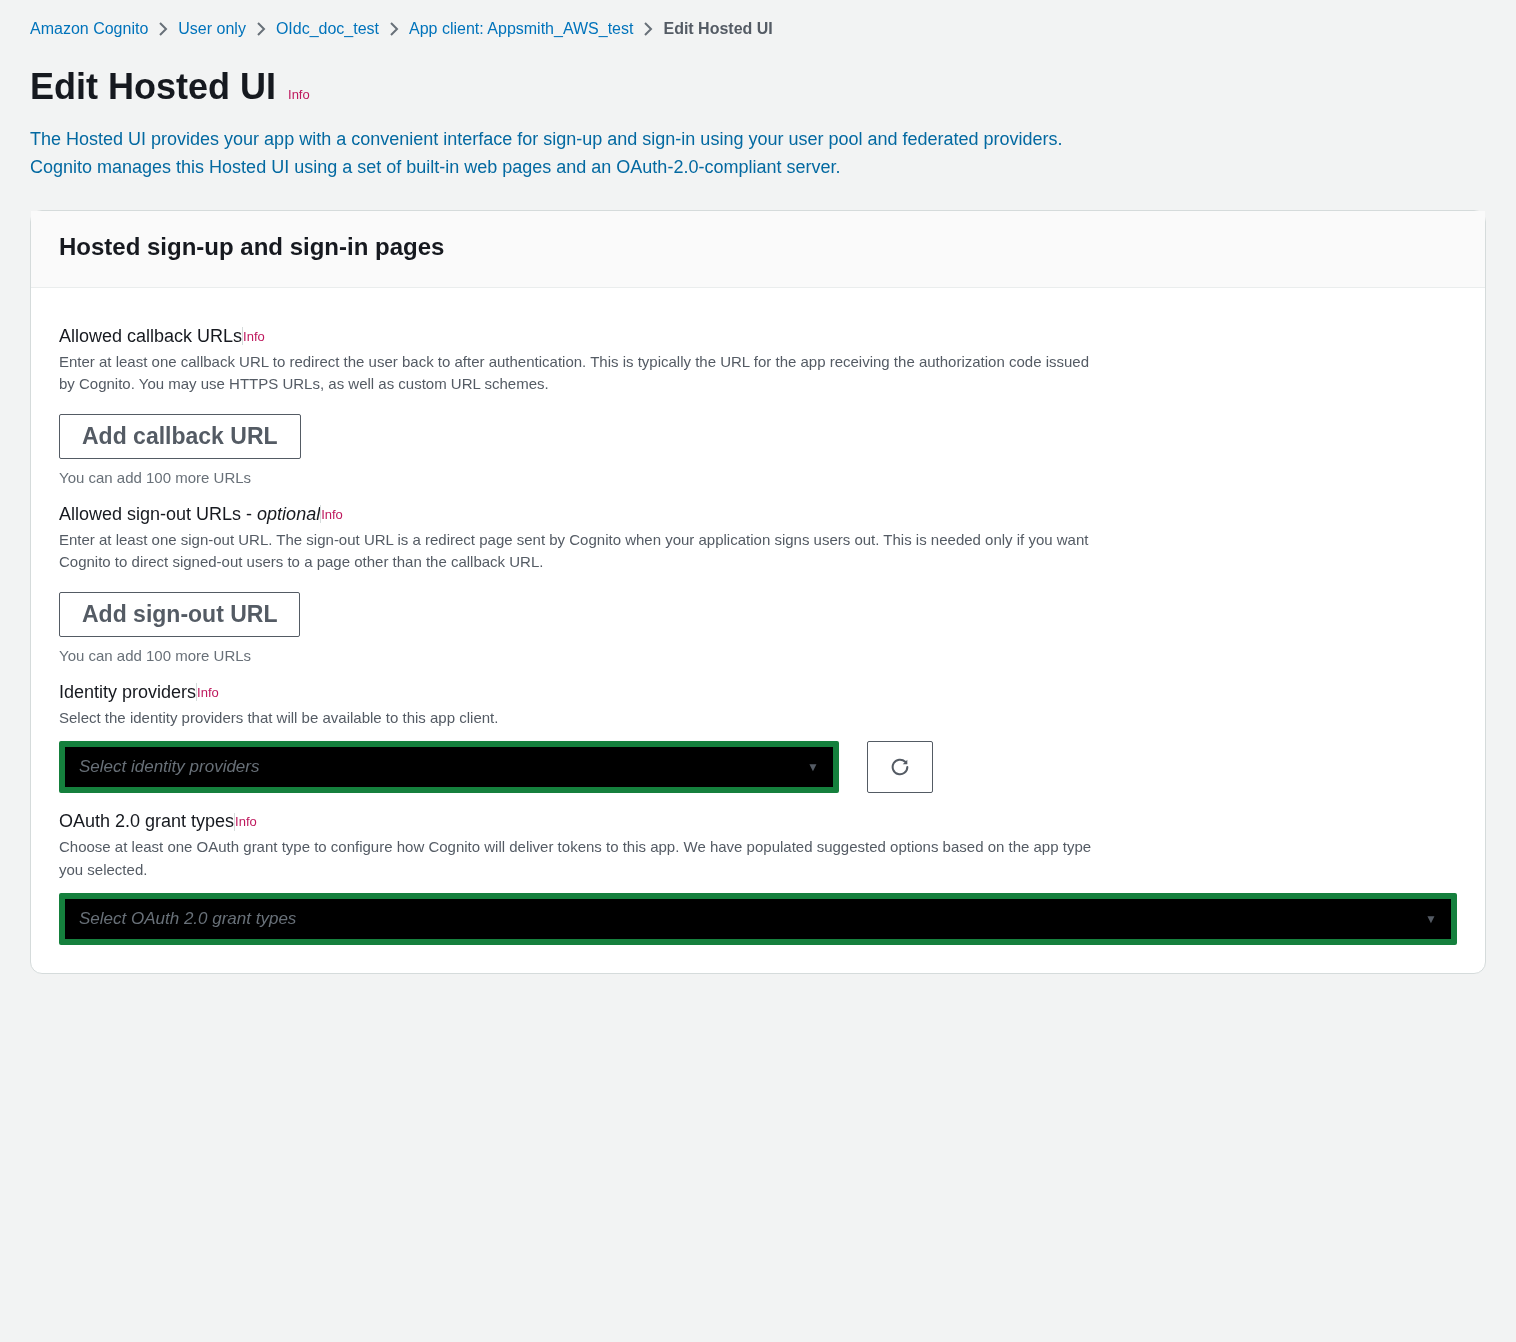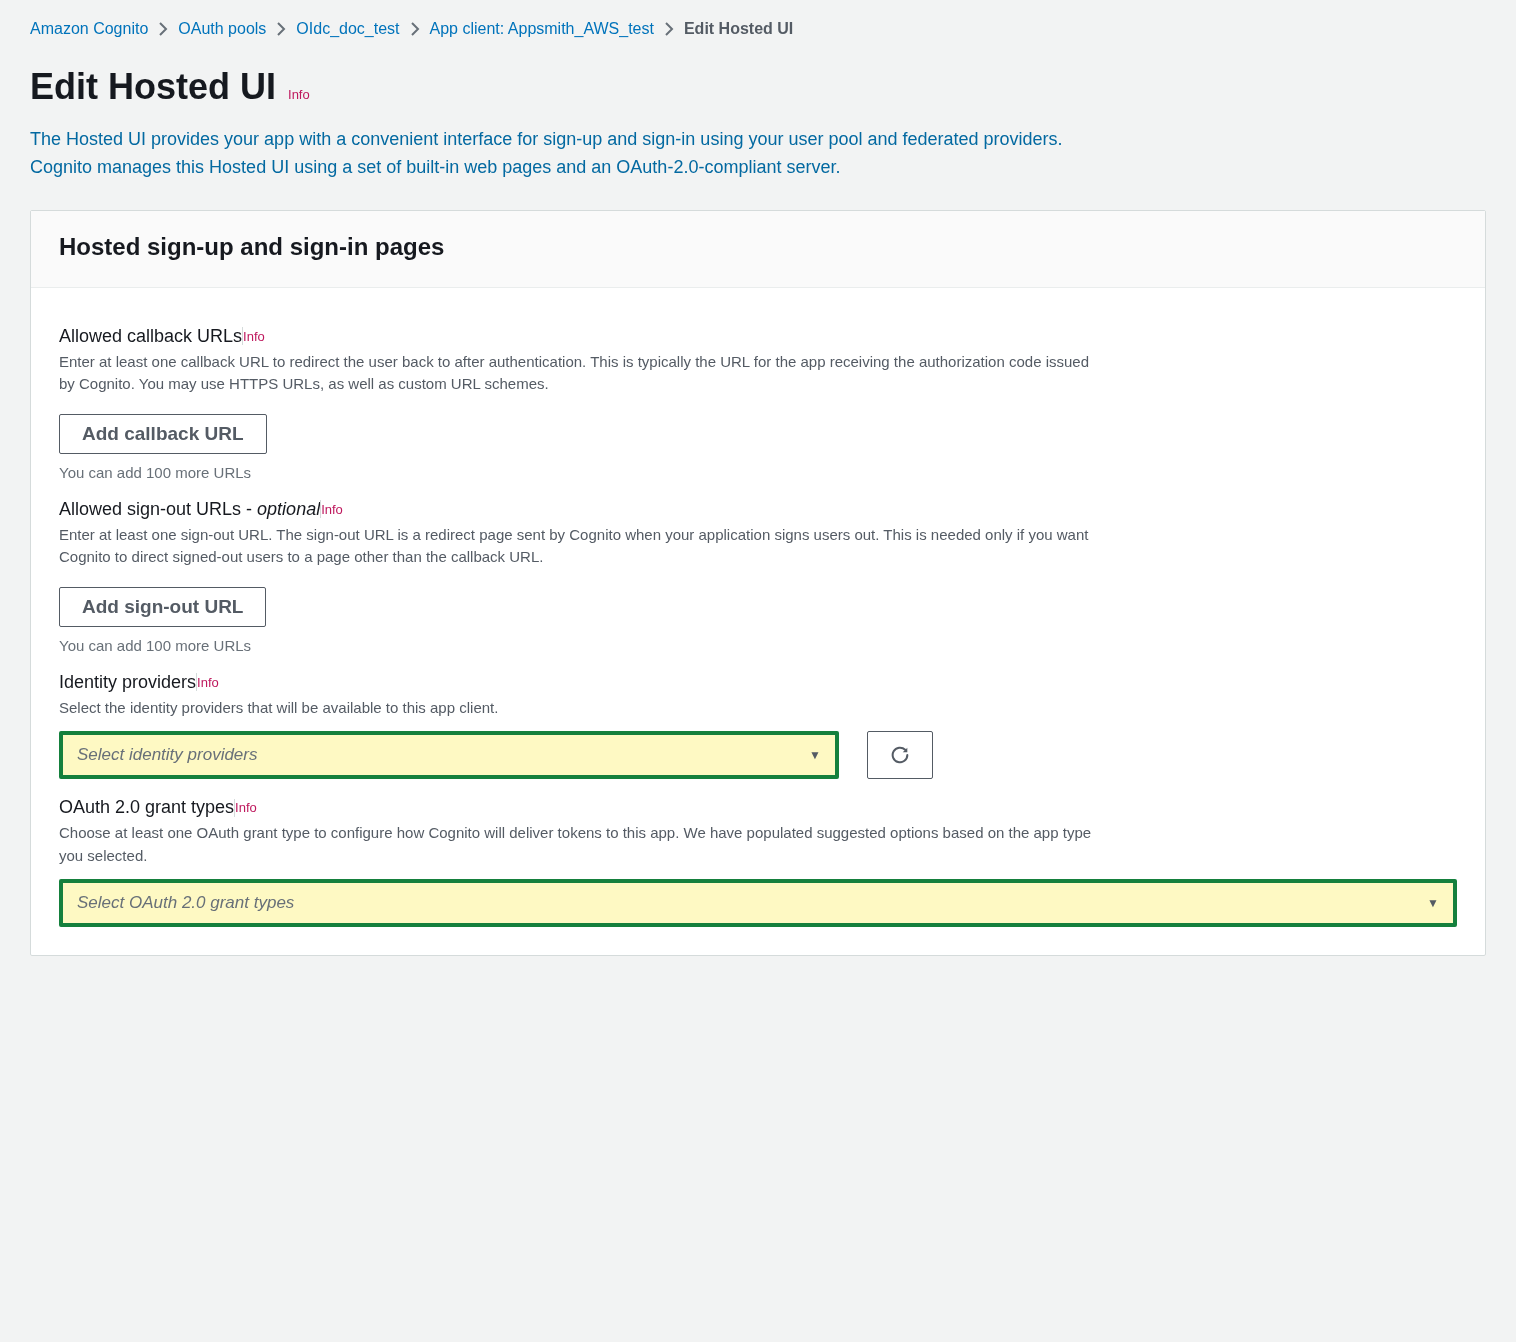--- a/index.html
+++ b/index.html
@@ -52,21 +52,21 @@
   .page-desc {
     font-size: 18px;
     color: #0369a1;
     line-height: 1.55;
     margin-bottom: 28px;
     max-width: 1080px;
   }
   .panel {
     background: #fff;
     border: 1px solid #d5dbdb;
-    border-radius: 2px;
+    border-radius: 12px;
   }
   .panel-header {
     padding: 22px 28px 20px 28px;
     border-bottom: 1px solid #eaeded;
     background: #fafafa;
   }
   .panel-header h2 {
     font-size: 24px;
     font-weight: 700;
     margin: 0 0 6px 0;
@@ -106,41 +106,41 @@
     font-size: 15px;
     line-height: 1.5;
     max-width: 1040px;
     margin-bottom: 18px;
   }
   .btn-outline {
     background: #fff;
     border: 1px solid #545b64;
     border-radius: 2px;
     padding: 8px 22px;
-    font-size: 19px;
+    font-size: 23px;
     font-weight: 700;
     color: #545b64;
     cursor: pointer;
   }
   .hint {
     color: #687078;
     font-size: 15px;
     margin-top: 10px;
   }
   .select-row {
     display: flex;
     gap: 28px;
     align-items: stretch;
   }
   .faux-select {
     flex: 0 0 auto;
     width: 780px;
     max-width: 100%;
-    border: 4px solid #15803d;
-    background: #fef9c3;
+    border: 6px solid #15803d;
+    background: #000000;
     border-radius: 2px;
     padding: 10px 14px;
     display: flex;
     align-items: center;
     justify-content: space-between;
     cursor: pointer;
     font-size: 17px;
   }
   .faux-select.full { width: 100%; }
   .faux-select .placeholder {
@@ -168,21 +168,21 @@
 
 <div class="page">
 
   <nav class="breadcrumb">
     <a>Amazon Cognito</a>
     <span class="chev">
       <svg width="10" height="14" viewBox="0 0 10 14">
           <path d="M2 1 L8 7 L2 13" stroke="#687078" stroke-width="2" fill="none"></path>
         </svg>
     </span>
-    <a>OAuth pools</a>
+    <a>User only</a>
     <span class="chev">
       <svg width="10" height="14" viewBox="0 0 10 14">
           <path d="M2 1 L8 7 L2 13" stroke="#687078" stroke-width="2" fill="none"></path>
         </svg>
     </span>
     <a>OIdc_doc_test</a>
     <span class="chev">
       <svg width="10" height="14" viewBox="0 0 10 14">
           <path d="M2 1 L8 7 L2 13" stroke="#687078" stroke-width="2" fill="none"></path>
         </svg>

